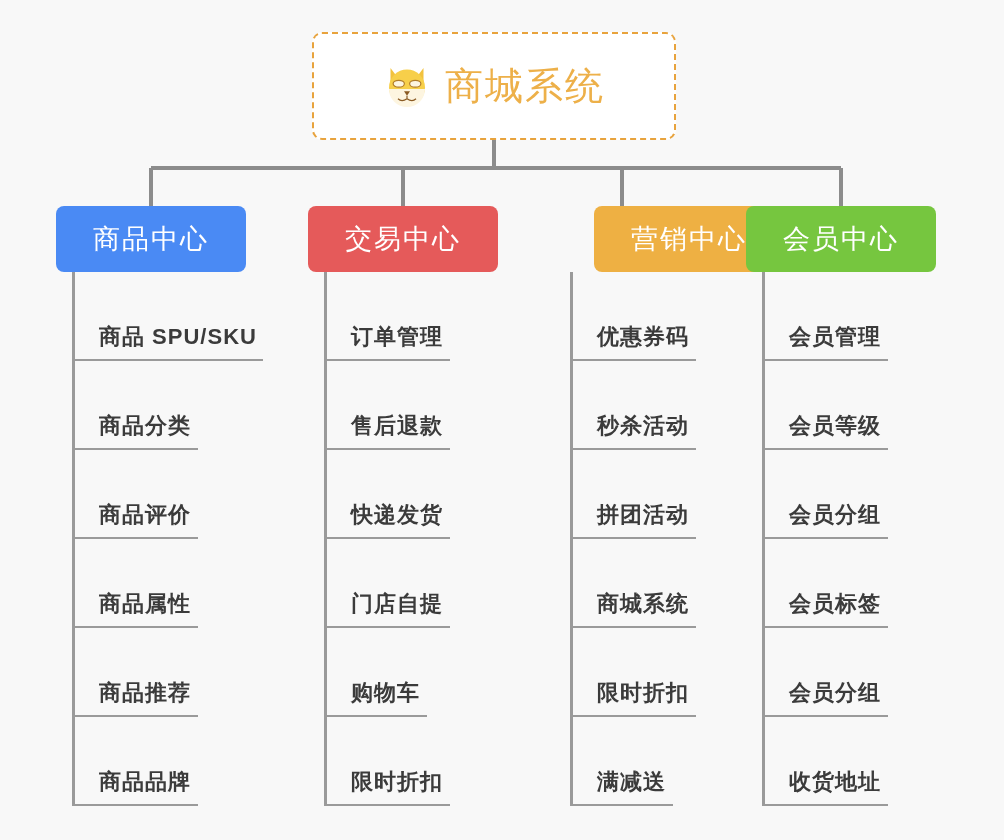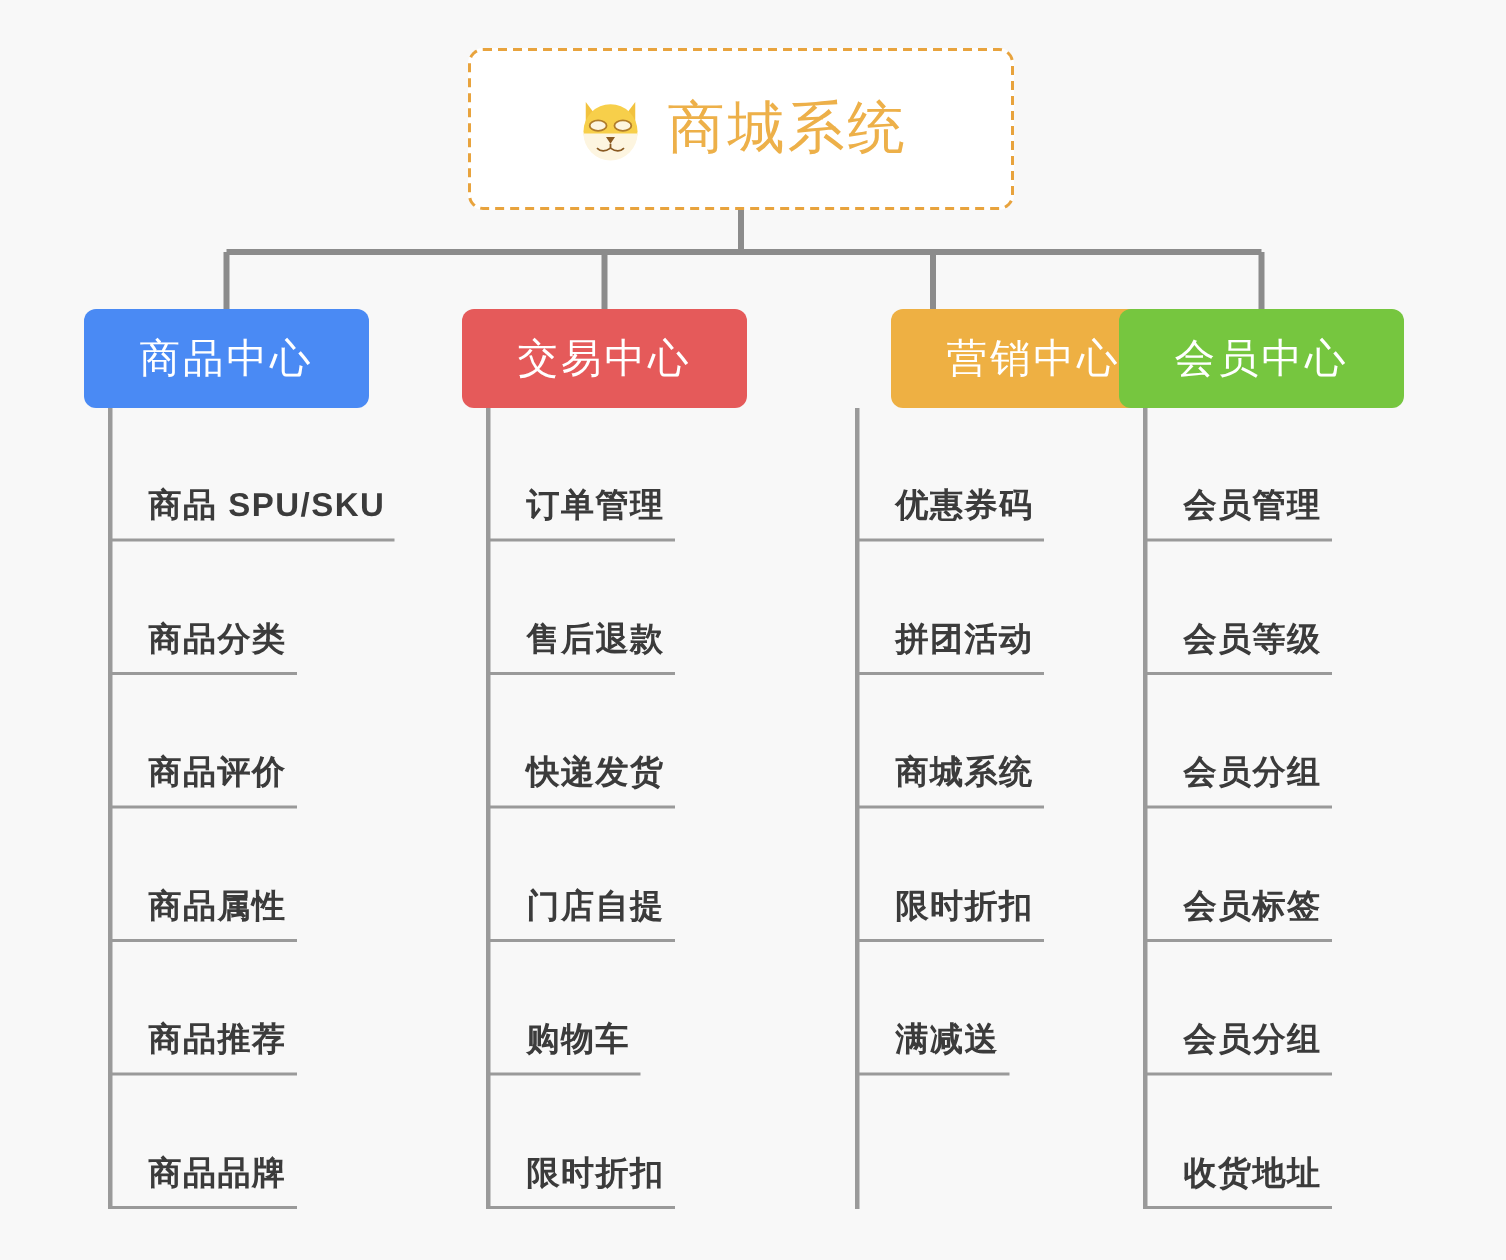--- a/index.html
+++ b/index.html
@@ -220,20 +220,24 @@
         <div class="col-header" style="background: rgb(238, 176, 67);">
           <span>营销中心</span>
         </div>
         <div class="spine" style="height: 534px;"></div>
         <div class="items">
           <div class="item">
             <span class="item-label">优惠券码</span>
             <span class="item-underline" style="width: 126px;"></span>
           </div>
           <div class="item">
+            <span class="item-label">秒杀活动</span>
+            <span class="item-underline" style="width: 126px;"></span>
+          </div>
+          <div class="item">
             <span class="item-label">拼团活动</span>
             <span class="item-underline" style="width: 126px;"></span>
           </div>
           <div class="item">
             <span class="item-label">商城系统</span>
             <span class="item-underline" style="width: 126px;"></span>
           </div>
           <div class="item">
             <span class="item-label">限时折扣</span>
             <span class="item-underline" style="width: 126px;"></span>

